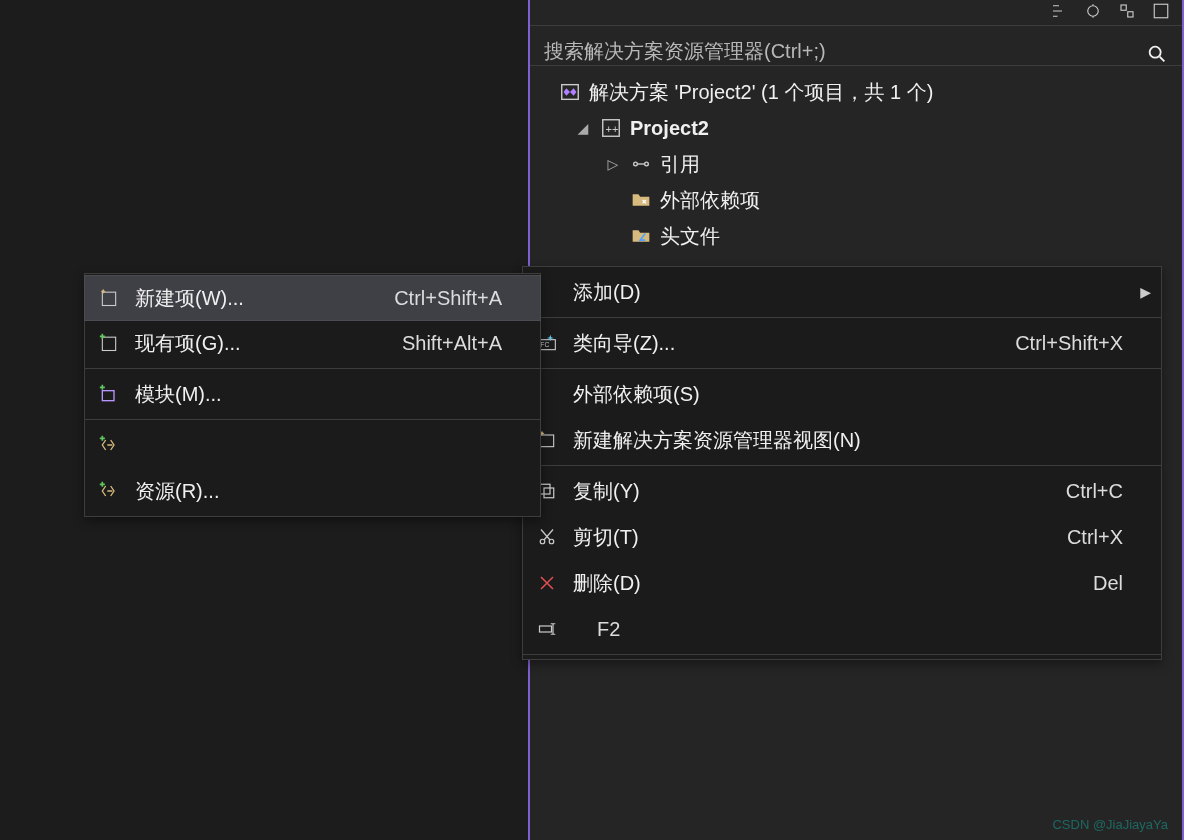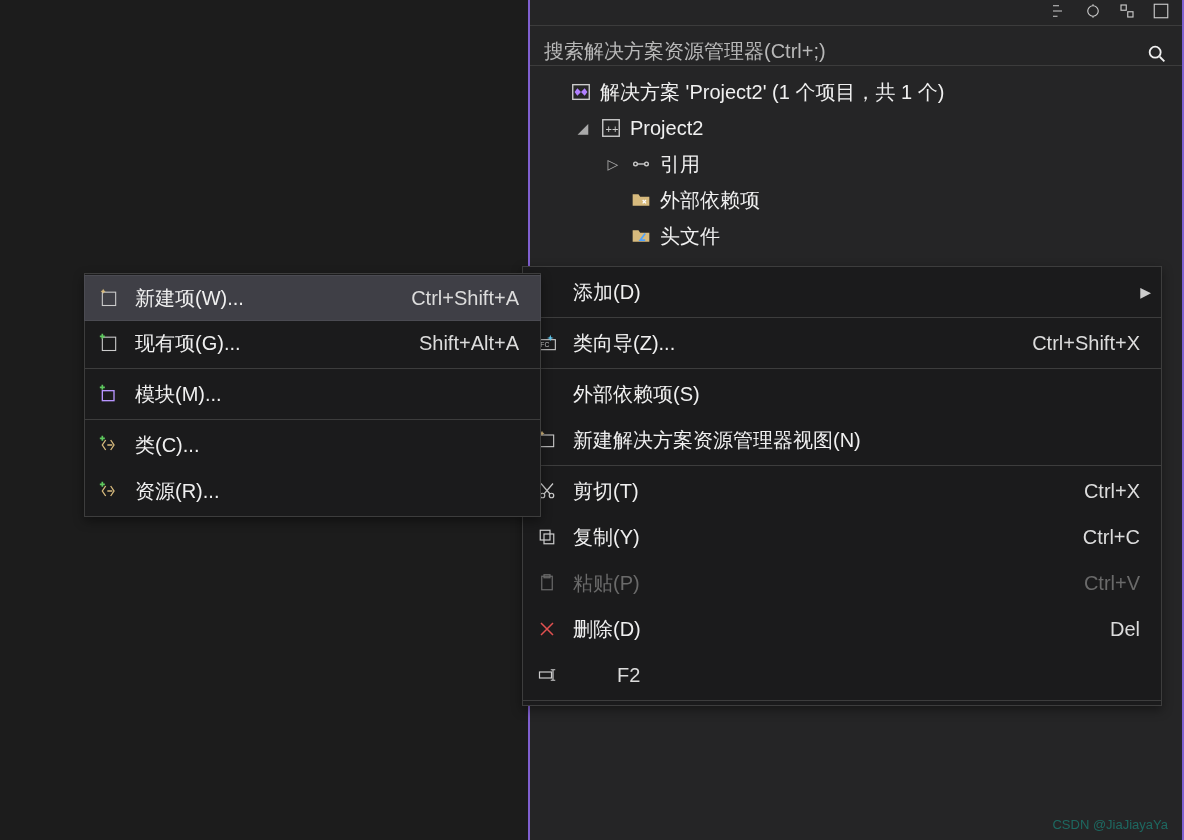--- a/index.html
+++ b/index.html
@@ -3,33 +3,33 @@
 <meta charset="utf-8">
 <style>
 *{box-sizing:border-box;margin:0;padding:0;font-family:"Segoe UI","Microsoft YaHei",sans-serif;user-select:none}
 body{background:#1a1a1c;width:1184px;height:840px;overflow:hidden;position:relative;color:#f0f0f0}
 .editor{position:absolute;left:0;top:0;width:528px;height:840px;background:#1c1c1c}
 .panel{position:absolute;left:528px;top:0;width:656px;height:840px;background:#252526;border-left:2px solid #8060d0;border-right:2px solid #8060d0}
 .toolbar{height:26px;border-bottom:1px solid #3c3c3c;display:flex;align-items:center;gap:16px;padding:0 12px;justify-content:flex-end;color:#ccc}
 .toolbar svg{width:18px;height:18px;stroke:#cccccc;fill:none;stroke-width:1.5}
 .searchbar{height:40px;border-bottom:1px solid #3c3c3c;display:flex;align-items:flex-end;padding:0 14px;color:#b8b8b8;font-size:20px;justify-content:space-between}
 .tree{padding:8px 0;font-size:20px;color:#f0f0f0}
-.row{display:flex;align-items:center;height:36px;padding-left:14px;gap:8px}
+.row{display:flex;align-items:center;height:36px;padding-left:3px;gap:8px}
 .row .arrow{width:18px;display:flex;justify-content:center;color:#aaa;font-size:14px}
 .row .noarrow{width:18px}
 .row.ind1{padding-left:44px}
 .row.ind2{padding-left:74px}
 .row .icon{width:22px;height:22px;display:flex;align-items:center;justify-content:center}
 .row .lbl{white-space:nowrap}
-.row.bold .lbl{font-weight:400}
+.row.bold .lbl{font-weight:700}
 .menu{position:absolute;background:#1b1b1c;border:1px solid #3d3d3d;font-size:20px;color:#f0f0f0;padding:2px 0;box-shadow:0 4px 10px rgba(0,0,0,.4)}
-.menu .mi{display:flex;align-items:center;height:46px;padding:0 21px 0 12px;gap:14px;position:relative}
+.menu .mi{display:flex;align-items:center;height:46px;padding:0 38px 0 12px;gap:14px;position:relative}
 .menu .mi .ic{width:24px;height:24px;display:flex;align-items:center;justify-content:center;flex:0 0 24px}
 .menu .mi .txt{flex:1 1 auto}
-.menu .mi .sc{color:#dcdcdc;margin-left:44px}
+.menu .mi .sc{color:#dcdcdc;margin-left:24px}
 .menu .mi.disabled{color:#6a6a6a}
 .menu .mi.disabled .sc{color:#6a6a6a}
 .menu .mi.sel{background:#3f3f46;border:1px solid #4b4b52;margin:-1px}
 .menu .sep{height:1px;background:#3d3d3d;margin:2px 0}
 .menu .arrowr{position:absolute;right:10px;font-size:14px;color:#ccc}
 #menu1{left:522px;top:266px;width:640px}
 #menu2{left:84px;top:273px;width:457px}
 .watermark{position:absolute;right:16px;bottom:8px;color:#14b8a6;font-size:13px;opacity:.45}
 .vs-icon{fill:#b180ff}
 .folder{fill:#d7ba7d}
@@ -148,50 +148,40 @@
           <rect x="4" y="6" width="16" height="14" fill="none" stroke="#ccc" stroke-width="1.3"></rect>
           <path d="M6 1l1 2 2 1-2 1-1 2-1-2-2-1 2-1z" fill="#d7ba7d"></path>
         </svg>
       </span>
     <span class="txt">新建解决方案资源管理器视图(N)</span>
   </div>
   <div class="sep"></div>
   <div class="mi">
     <span class="ic">
         <svg width="18" height="18" viewBox="0 0 24 24" fill="none" stroke="#ccc" stroke-width="1.6">
+          <rect x="3" y="3" width="13" height="13"></rect>
+          <rect x="8" y="8" width="13" height="13"></rect>
+        </svg>
+      </span>
+    <span class="txt">复制(Y)</span>
+      <span class="sc">Ctrl+C</span>
+  </div>
+  <div class="mi">
+    <span class="ic">
+        <svg width="18" height="18" viewBox="0 0 24 24" fill="none" stroke="#ccc" stroke-width="1.6">
           <circle cx="6" cy="18" r="3"></circle>
           <circle cx="18" cy="18" r="3"></circle>
           <path d="M8 16L20 2M16 16L4 2"></path>
         </svg>
       </span>
     <span class="txt">剪切(T)</span>
       <span class="sc">Ctrl+X</span>
   </div>
   <div class="mi">
     <span class="ic">
-        <svg width="18" height="18" viewBox="0 0 24 24" fill="none" stroke="#ccc" stroke-width="1.6">
-          <rect x="3" y="3" width="13" height="13"></rect>
-          <rect x="8" y="8" width="13" height="13"></rect>
-        </svg>
-      </span>
-    <span class="txt">复制(Y)</span>
-      <span class="sc">Ctrl+C</span>
-  </div>
-  <div class="mi disabled">
-    <span class="ic">
-        <svg width="18" height="18" viewBox="0 0 24 24" fill="none" stroke="#6a6a6a" stroke-width="1.6">
-          <rect x="5" y="3" width="14" height="18"></rect>
-          <rect x="8" y="1" width="8" height="4"></rect>
-        </svg>
-      </span>
-    <span class="txt">粘贴(P)</span>
-      <span class="sc">Ctrl+V</span>
-  </div>
-  <div class="mi">
-    <span class="ic">
         <svg width="18" height="18" viewBox="0 0 24 24" stroke="#e05050" stroke-width="2">
           <path d="M4 4l16 16M20 4L4 20"></path>
         </svg>
       </span>
     <span class="txt">删除(D)</span>
       <span class="sc">Del</span>
   </div>
   <div class="mi">
     <span class="ic">
         <svg width="20" height="18" viewBox="0 0 24 24" fill="none" stroke="#ccc" stroke-width="1.6">
@@ -236,21 +226,20 @@
     <span class="txt">模块(M)...</span>
   </div>
   <div class="sep"></div>
   <div class="mi">
     <span class="ic">
         <svg width="20" height="20" viewBox="0 0 24 24" fill="none" stroke="#d7ba7d" stroke-width="1.6">
           <path d="M8 6l-4 6 4 6M14 6l4 6-4 6M10 12h6"></path>
           <path class="plus" d="M4 1v6M1 4h6"></path>
         </svg>
       </span>
-    <span class="txt">类(C)...</span>
   </div>
   <div class="mi">
     <span class="ic">
         <svg width="20" height="20" viewBox="0 0 24 24" fill="none" stroke="#d7ba7d" stroke-width="1.6">
           <path d="M8 6l-4 6 4 6M14 6l4 6-4 6M10 12h6"></path>
           <path class="plus" d="M4 1v6M1 4h6"></path>
         </svg>
       </span>
     <span class="txt">资源(R)...</span>
   </div>

